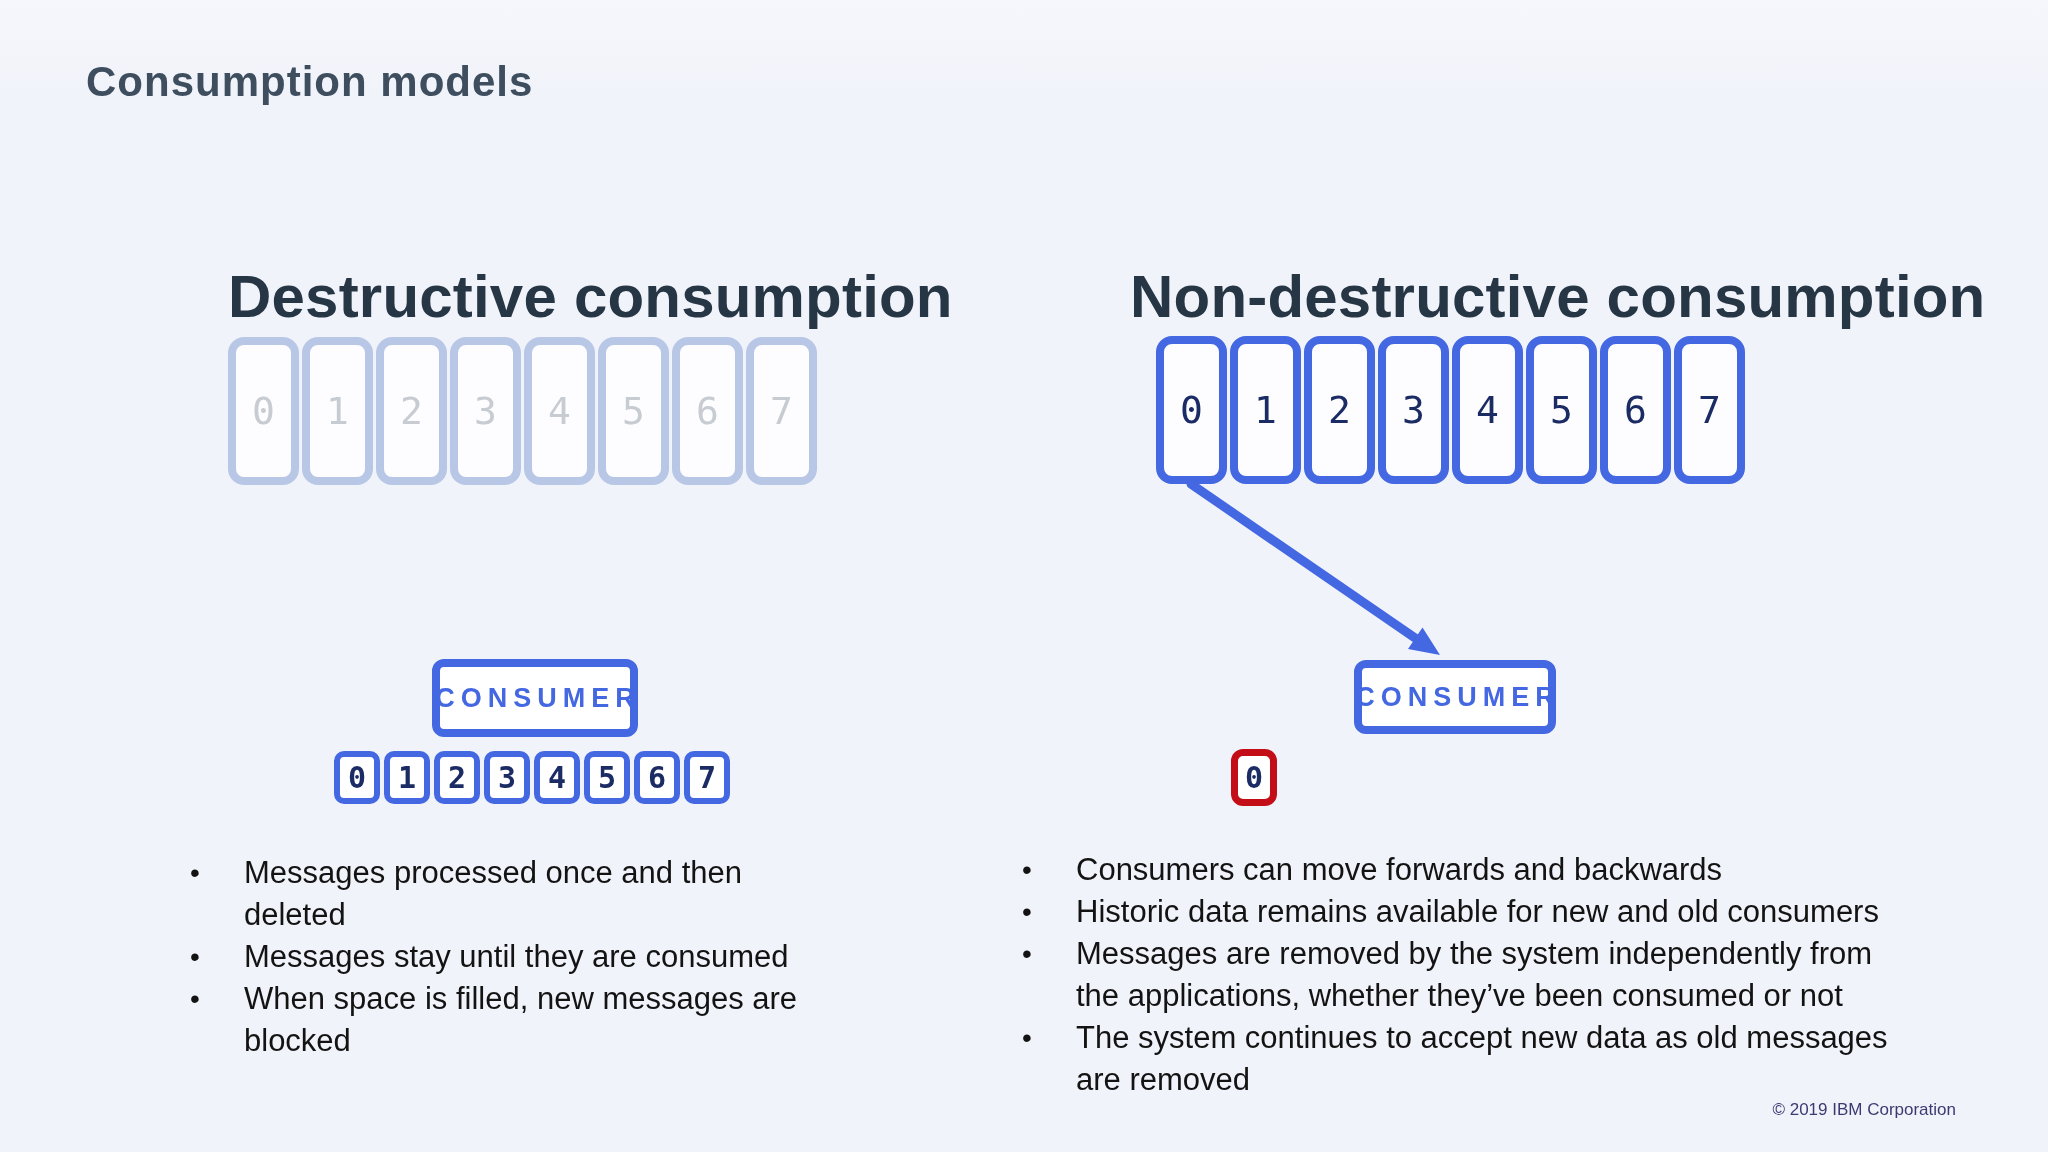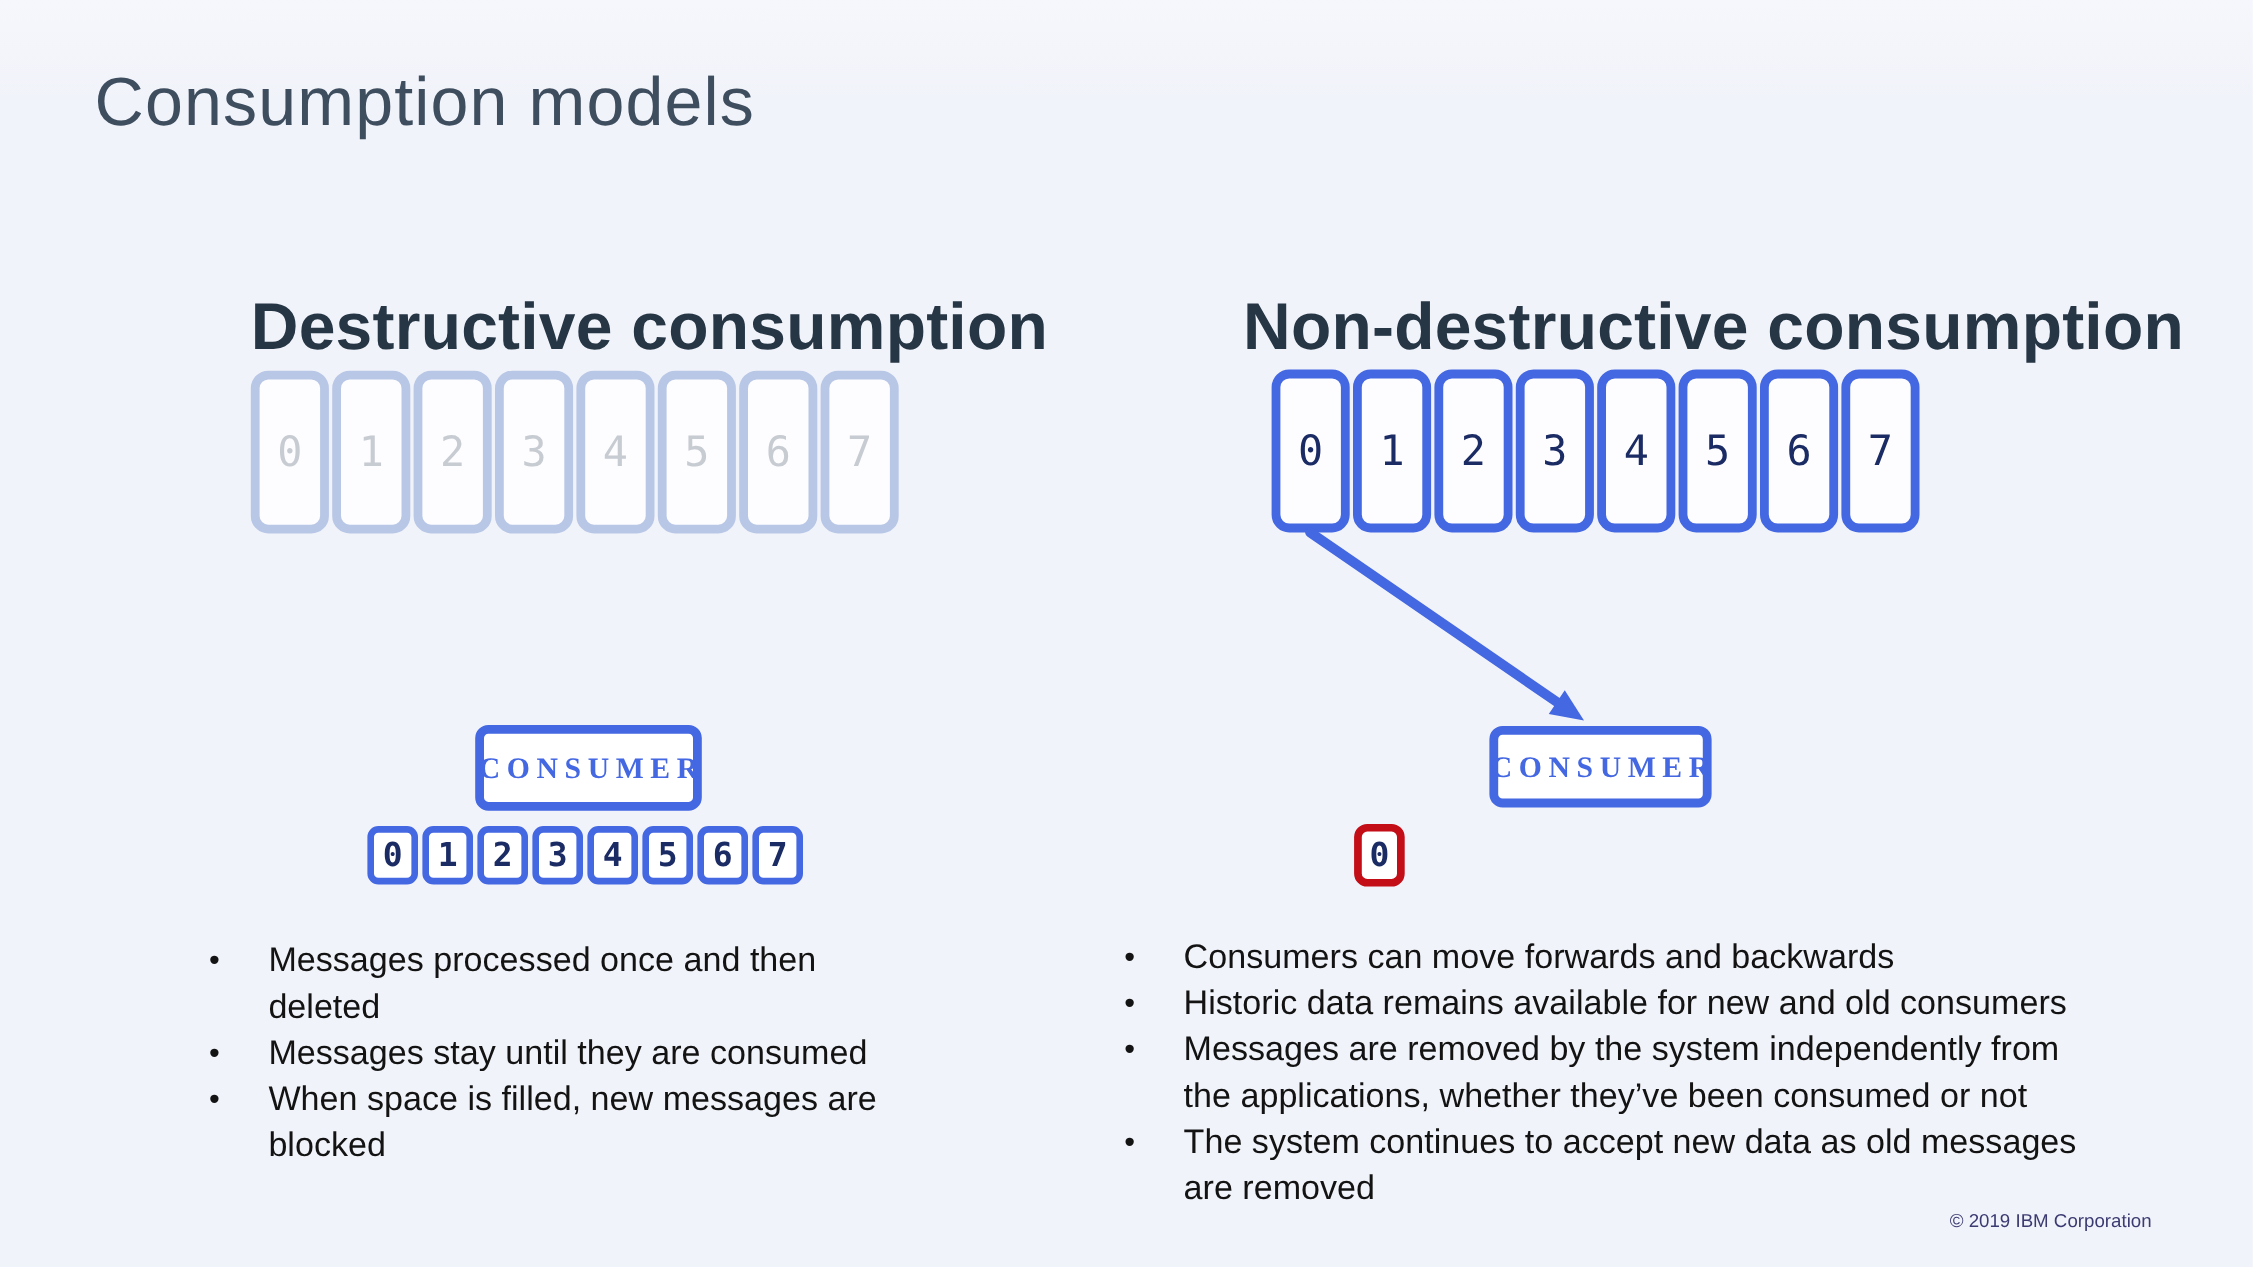--- a/index.html
+++ b/index.html
@@ -7,21 +7,21 @@
   #stage{
     position:relative;
     width:2048px;height:1152px;
     overflow:hidden;
     background:linear-gradient(180deg,var(--bg-top,#f6f7fc) 0%,var(--background,#f1f3fa) 8%,var(--background,#f1f3fa) 100%);
   }
   .abs{position:absolute;}
   
   .slide-title{
     left:86px;top:58px;
-    font-size:62px;font-weight:400;letter-spacing:1px;
+    font-size:42px;font-weight:700;letter-spacing:1px;
     color:var(--title,#3e4e5f);
   }
   
   .col-heading{
     top:262px;
     font-size:60px;font-weight:700;letter-spacing:.2px;
     color:var(--heading,#263645);
   }
   .heading-left{left:228px;}
   .heading-right{left:1094px;margin-left:36px;}
@@ -47,21 +47,21 @@
     color:var(--navy-text,#1b2b64);
     font-weight:500;
   }
   
   .consumer-box{
     box-sizing:border-box;
     border:8px solid var(--accent-blue,#4467e2);
     border-radius:12px;
     background:#ffffff;
     display:flex;align-items:center;justify-content:center;
-    font-family:Liberation Serif, serif;
+    font-family:Liberation Sans, sans-serif;
     font-weight:700;font-size:27px;letter-spacing:6px;
     color:var(--accent-blue,#4467e2);
     text-indent:6px;
   }
   .consumer-left{left:432px;top:659px;width:206px;height:78px;}
   .consumer-right{left:1354px;top:660px;width:202px;height:74px;}
   
   .small-row{left:334px;top:751px;display:flex;gap:4px;}
   .small-cell{
     box-sizing:border-box;

